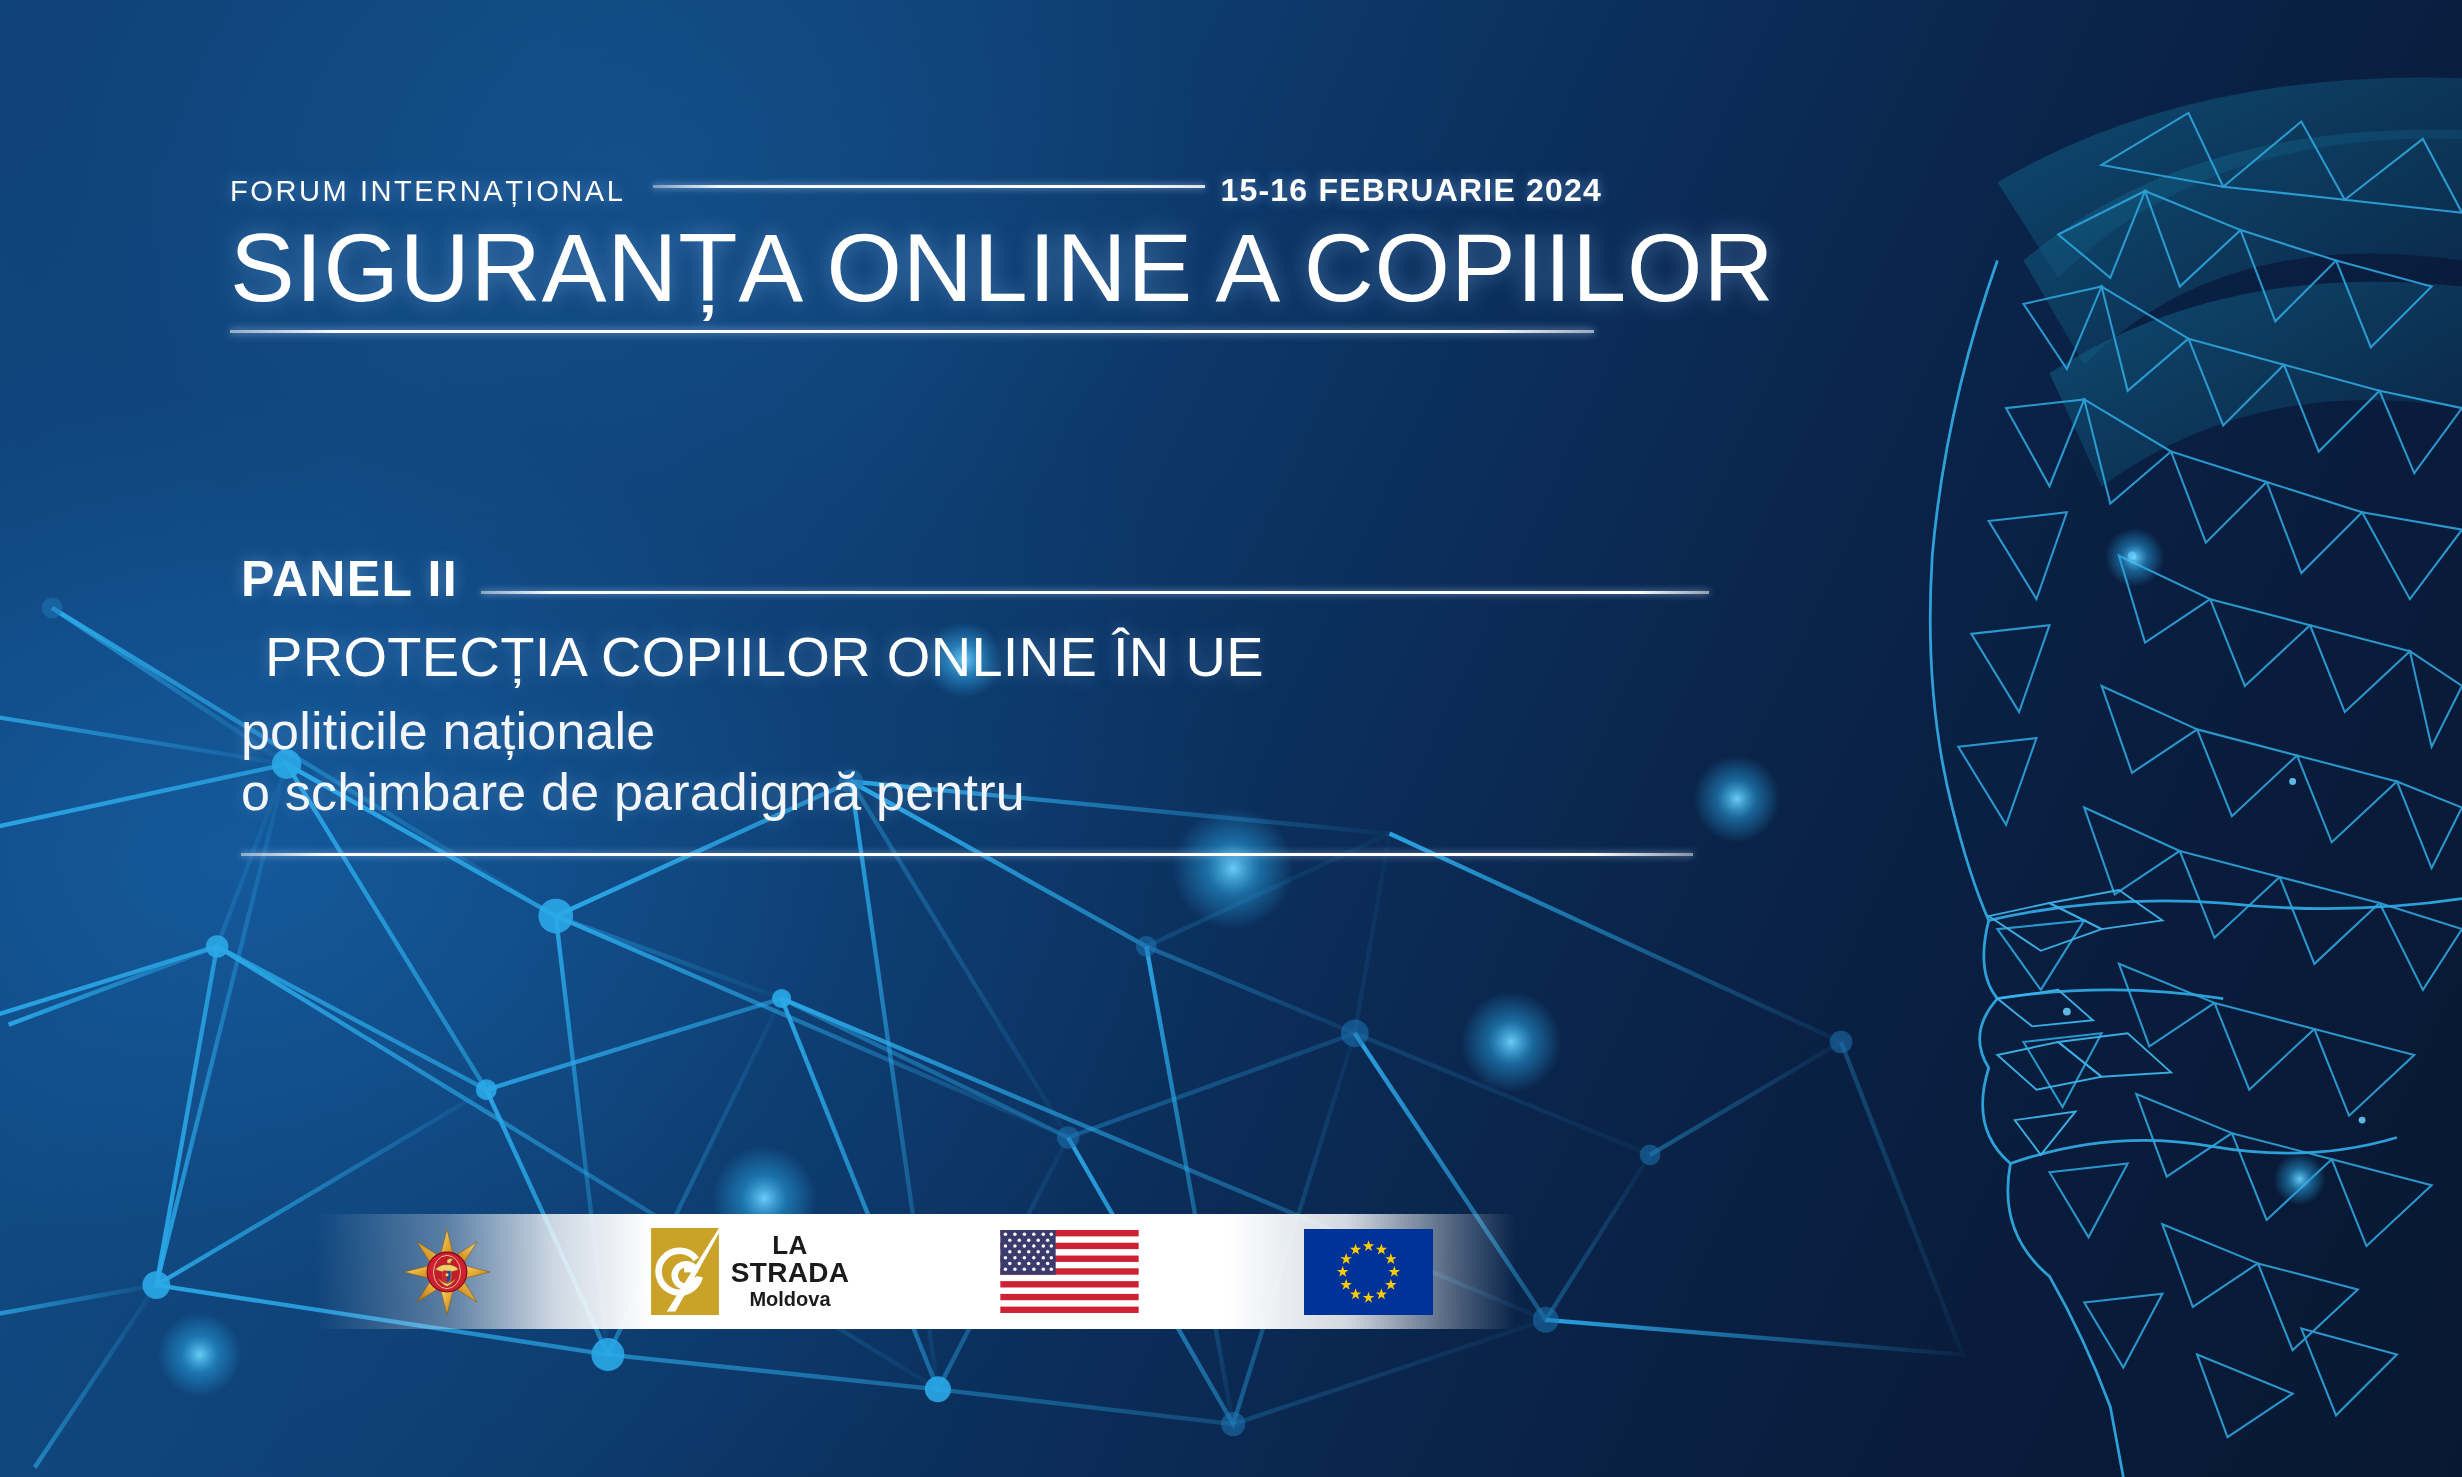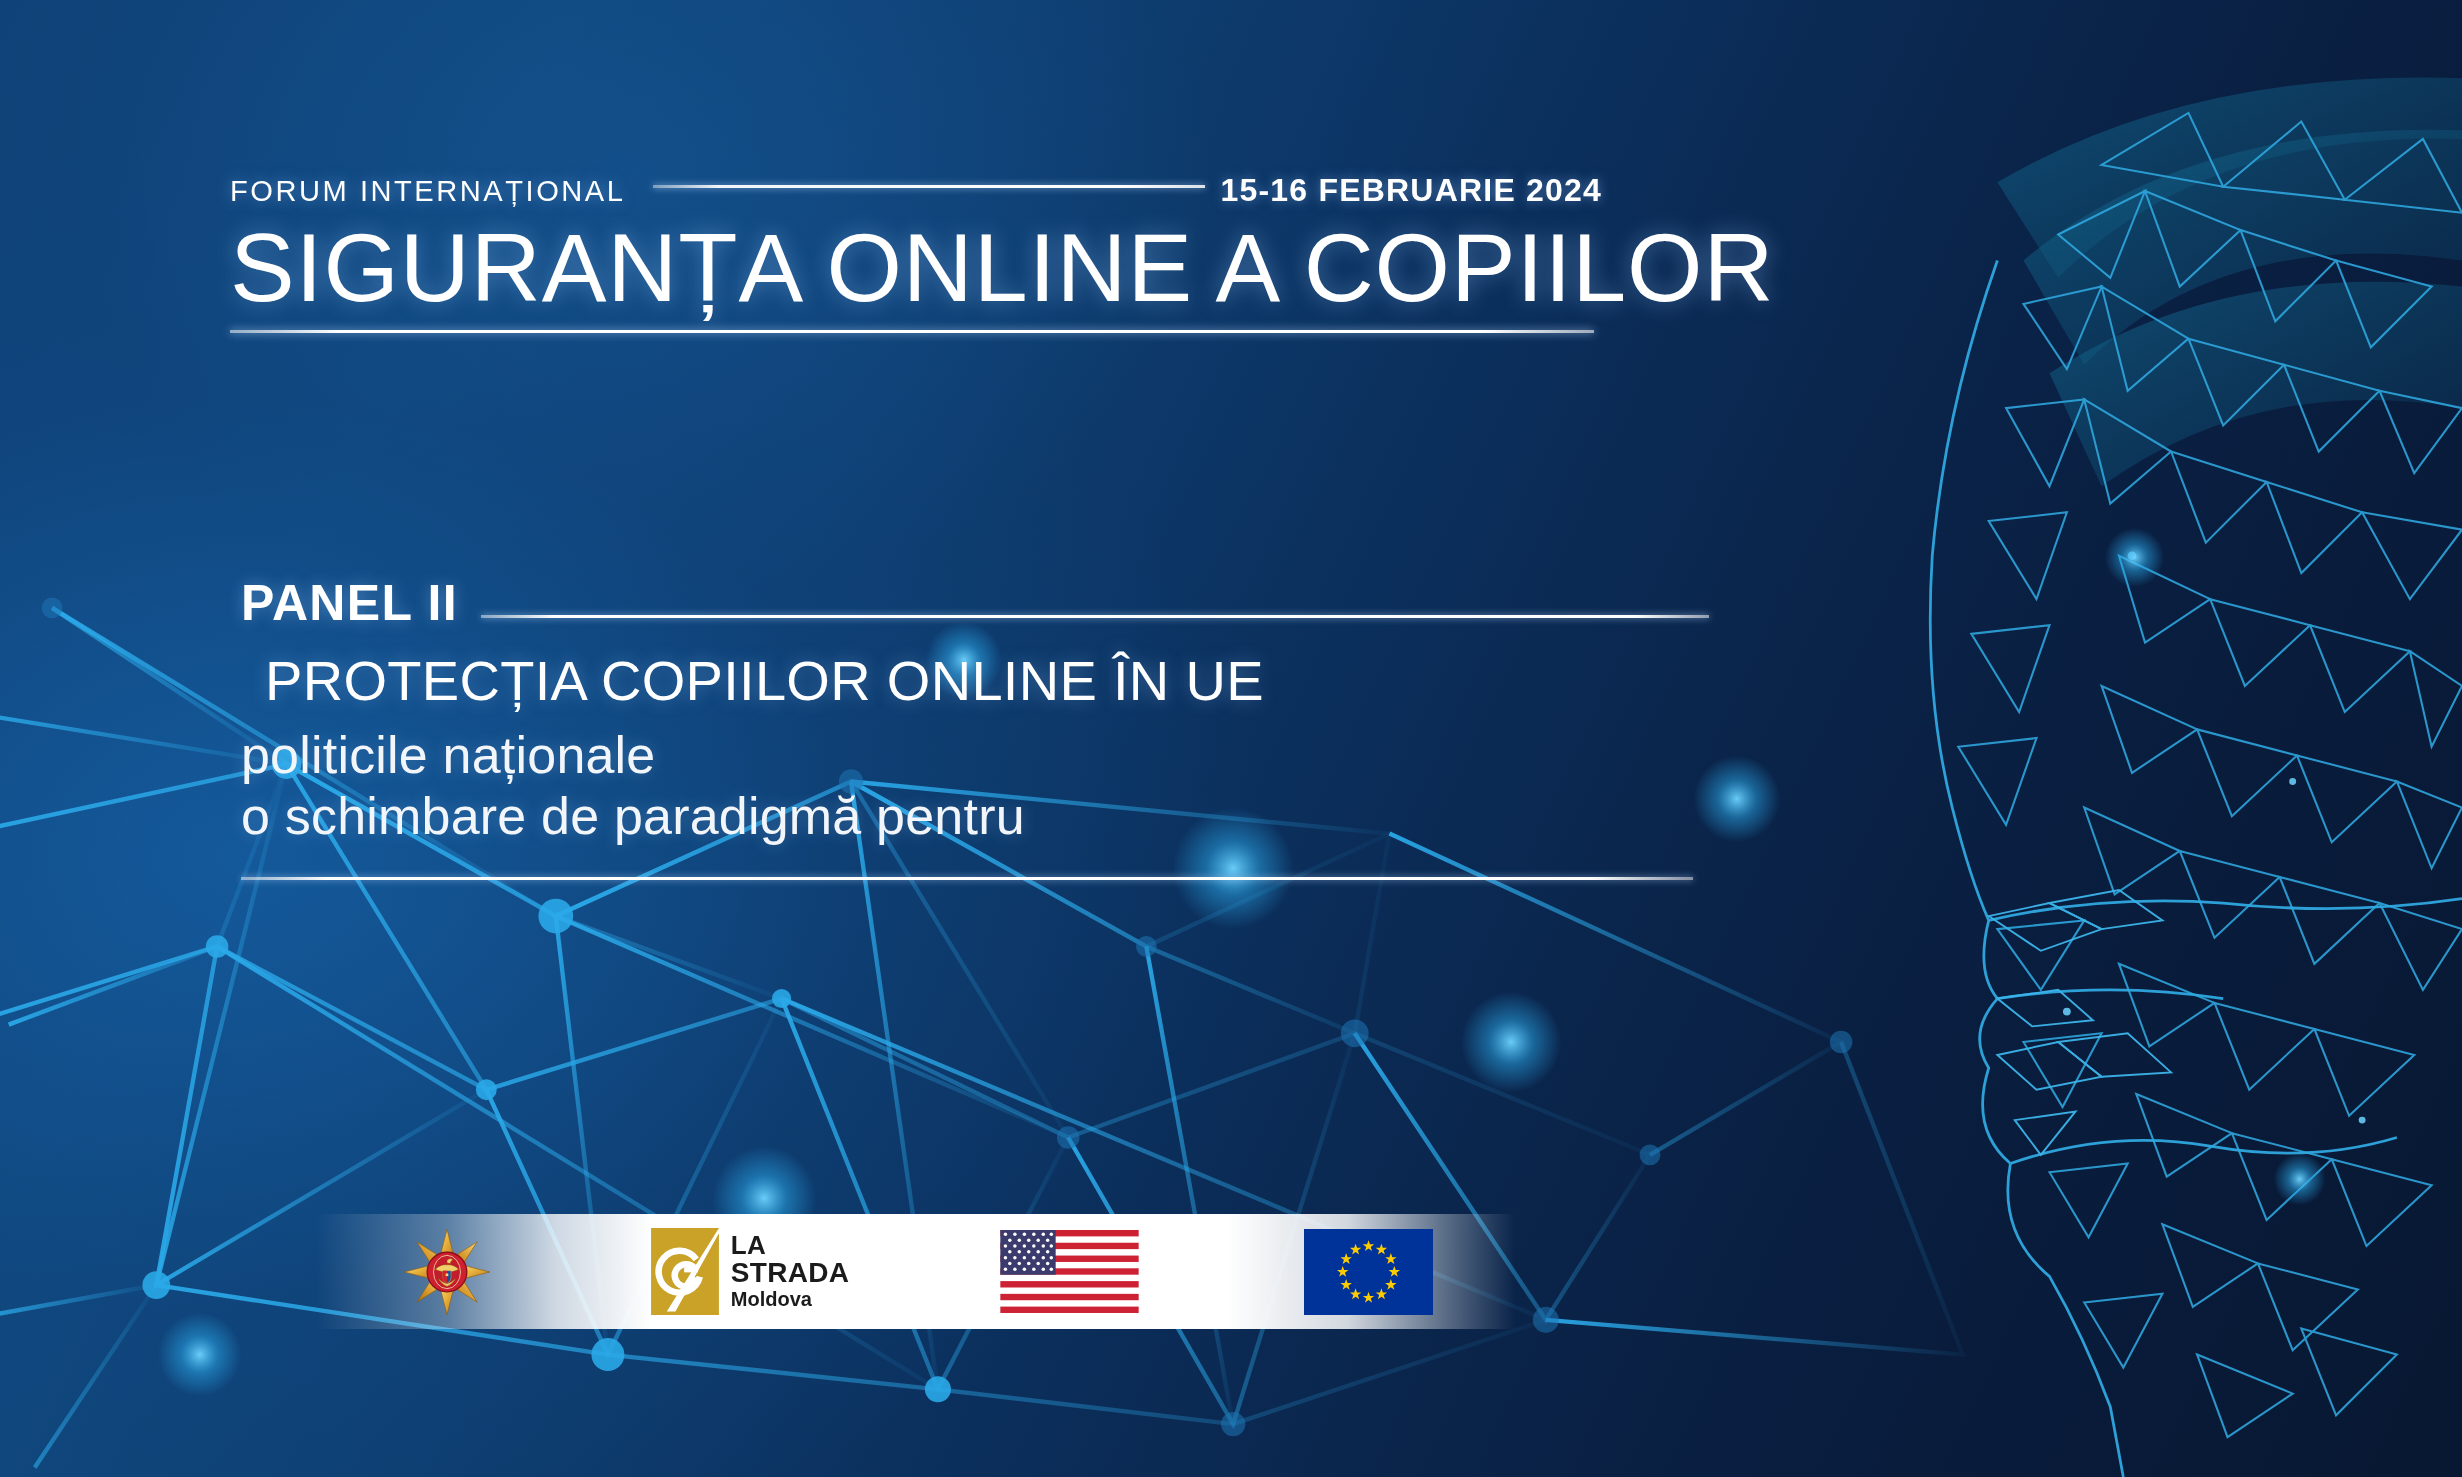--- a/index.html
+++ b/index.html
@@ -88,21 +88,21 @@
     width: 1364px;
     height: 2.6px;
     background: linear-gradient(90deg, rgba(255,255,255,0.55) 0%, #ffffff 8%, #ffffff 92%, rgba(255,255,255,0.6) 100%);
     box-shadow: 0 0 8.7px rgba(185,218,255,0.8);
   }
 
   
   .panel {
     position: absolute;
     left: 241px;
-    top: 578px;
+    top: 554px;
     width: 1468px;
   }
   .panel-row {
     display: flex;
     align-items: flex-end;
     gap: 22.6px;
   }
   .panel-label {
     font-size: 50px;
     font-weight: 700;
@@ -171,21 +171,21 @@
     display: flex;
     align-items: center;
     justify-content: center;
     height: 100%;
   }
   .slot-police  { width: 261px; }
   .slot-strada  { width: 287px; margin-left: 29.5px; }
   .slot-usa     { width: 261px; margin-left: 45px; }
   .slot-eu      { width: 261px; margin-left: 38px; }
 
-  .strada-wrap { display: flex; align-items: center; gap: 12px; }
+  .strada-wrap { display: flex; align-items: center; gap: 12px; text-align: center; }
   .strada-mark { width: 68px; height: 87px; }
   .strada-text { display: flex; flex-direction: column; line-height: 0.98; }
   .strada-la { font-size: 26px; font-weight: 700; color: #1b1b1b; letter-spacing: 0.3px; }
   .strada-strada { font-size: 28px; font-weight: 700; color: #1b1b1b; letter-spacing: 0.3px; }
   .strada-moldova { font-size: 20px; font-weight: 700; color: #1b1b1b; margin-top: 4.3px; }
 
   .flag-usa { width: 139px; height: 83px; }
   .flag-eu  { width: 129px; height: 86px; }
   .police-emblem { width: 90px; height: 90px; }
 </style>

